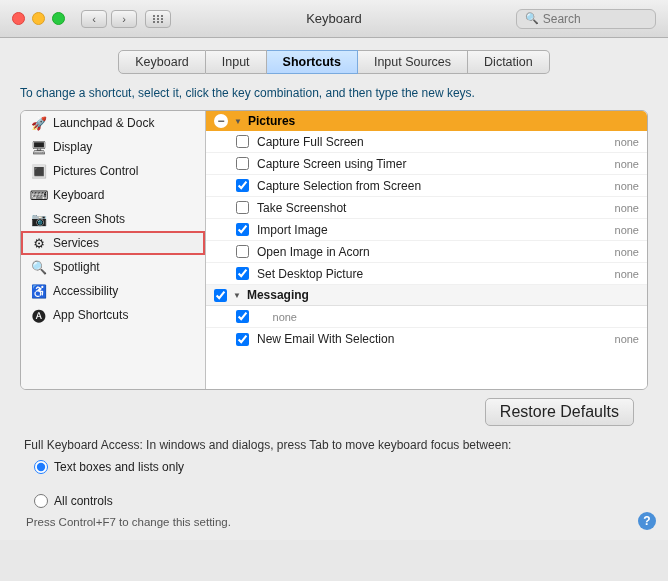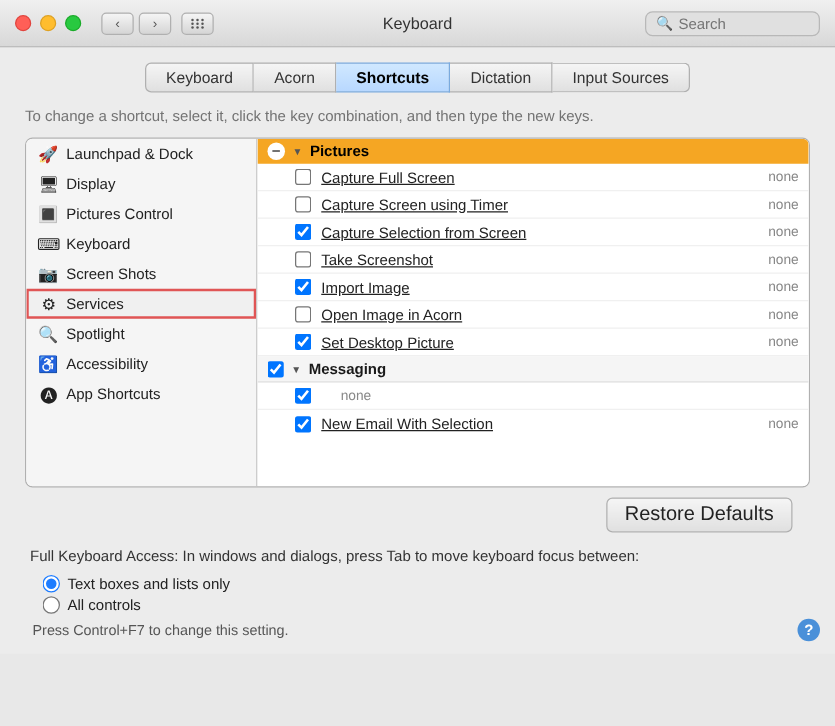--- a/index.html
+++ b/index.html
@@ -138,21 +138,21 @@
     .tab.active {
       background: linear-gradient(to bottom, #d0e8ff, #b8d8ff);
       border-color: #7aaade;
       color: #000;
       font-weight: 700;
     }
 
     
     .instruction {
       font-size: 12px;
-      color: #737373;
+      color: #0c4a6e;
       margin-bottom: 10px;
     }
 
     
     .panel-area {
       display: flex;
       gap: 0;
       height: 280px;
       border: 1px solid #b0b0b0;
       border-radius: 6px;
@@ -244,21 +244,20 @@
     }
     .shortcut-row:last-child { border-bottom: none; }
     .shortcut-checkbox {
       width: 13px;
       height: 13px;
       flex-shrink: 0;
     }
     .shortcut-label {
       flex: 1;
       color: #222;
-      text-decoration: underline;
     }
     .shortcut-key {
       color: #888;
       font-size: 11px;
       min-width: 40px;
       text-align: right;
     }
 
     
     .section-header-row {
@@ -299,21 +298,21 @@
       padding: 0 4px;
     }
     .full-keyboard-label {
       font-size: 12px;
       color: #333;
       margin-bottom: 8px;
     }
     .radio-group {
       display: flex;
       flex-direction: column;
-      gap: 3px;
+      gap: 20px;
       margin-left: 10px;
       margin-bottom: 8px;
     }
     .radio-row {
       display: flex;
       align-items: center;
       gap: 6px;
       font-size: 12px;
       color: #222;
     }
@@ -376,24 +375,24 @@
   <div class="search-bar">
     <span class="search-icon-sm">🔍</span>
     <input class="search-input" type="text" placeholder="Search" style="">
   </div>
 </div>
 
 <div class="main-content" style="position:relative;">
 
   <div class="tabs">
     <div class="tab">Keyboard</div>
-    <div class="tab">Acorn</div>
+    <div class="tab">Input</div>
     <div class="tab active">Shortcuts</div>
+    <div class="tab">Input Sources</div>
     <div class="tab">Dictation</div>
-    <div class="tab">Input Sources</div>
   </div>
 
   <div class="instruction">To change a shortcut, select it, click the key combination, and then type the new keys.</div>
 
   <div class="panel-area">
 
     <div class="sidebar">
       <div class="sidebar-item">
         <span class="sidebar-icon">🚀</span>
         <span>Launchpad &amp; Dock</span>

